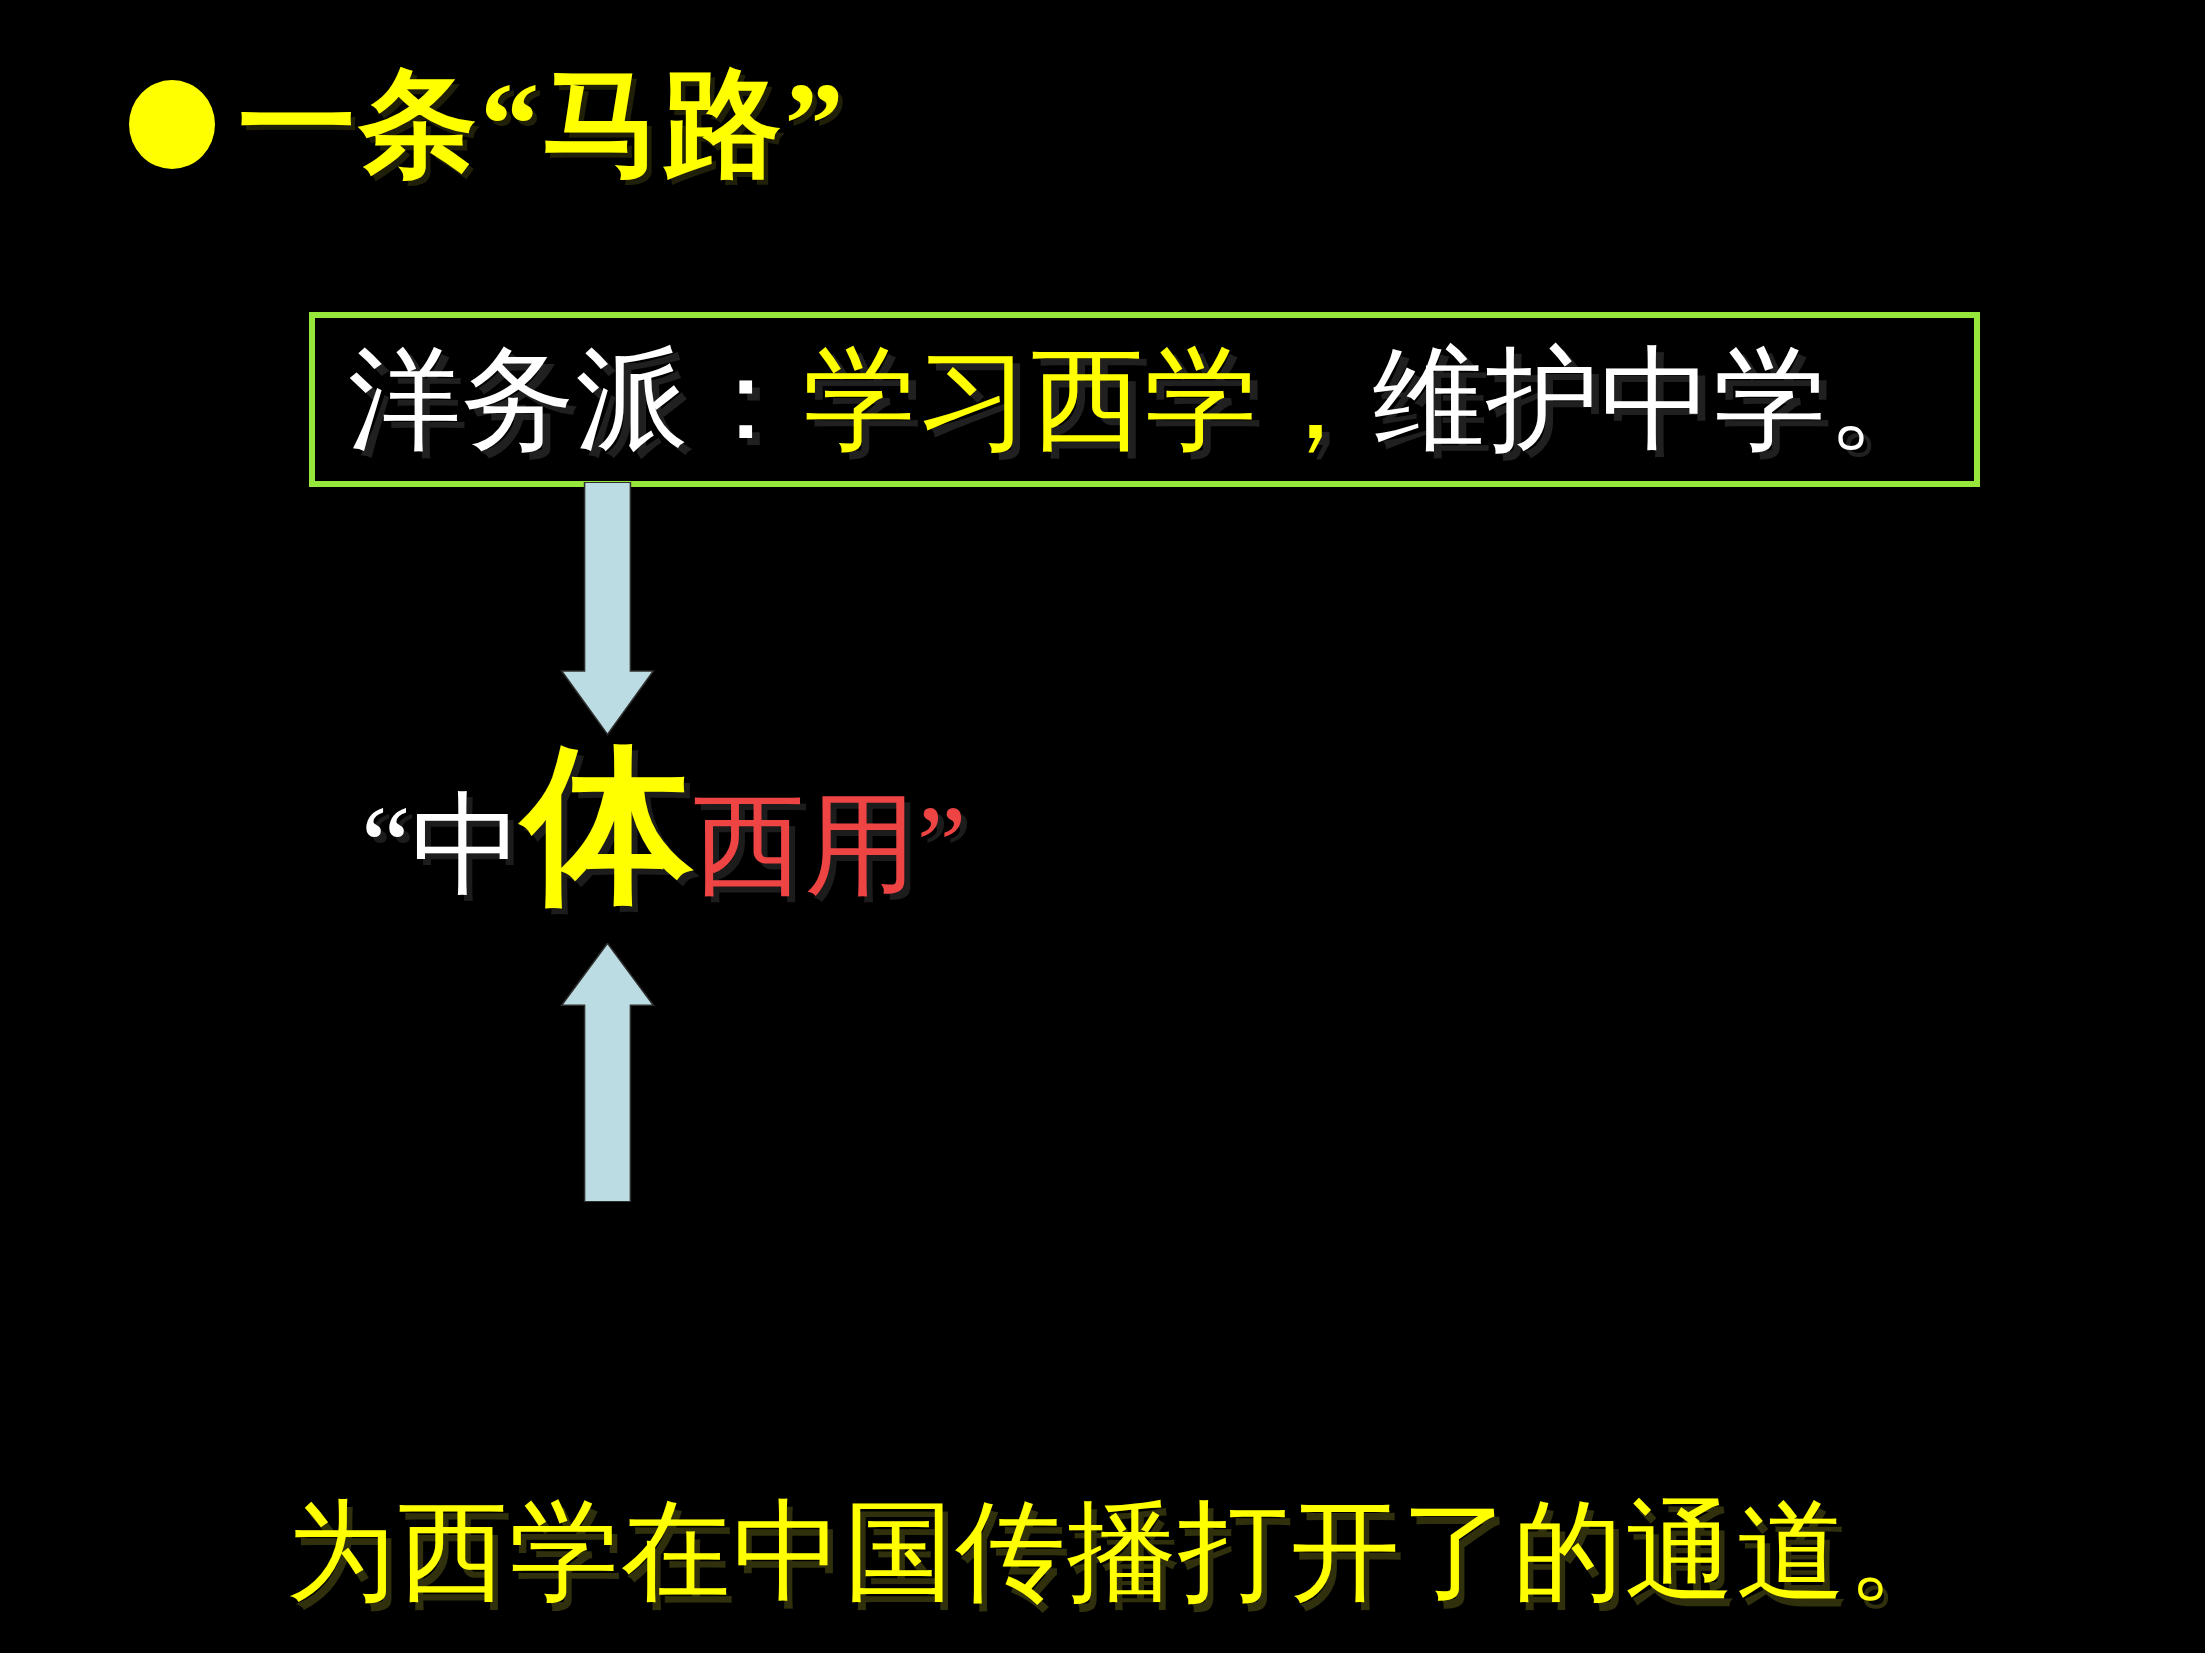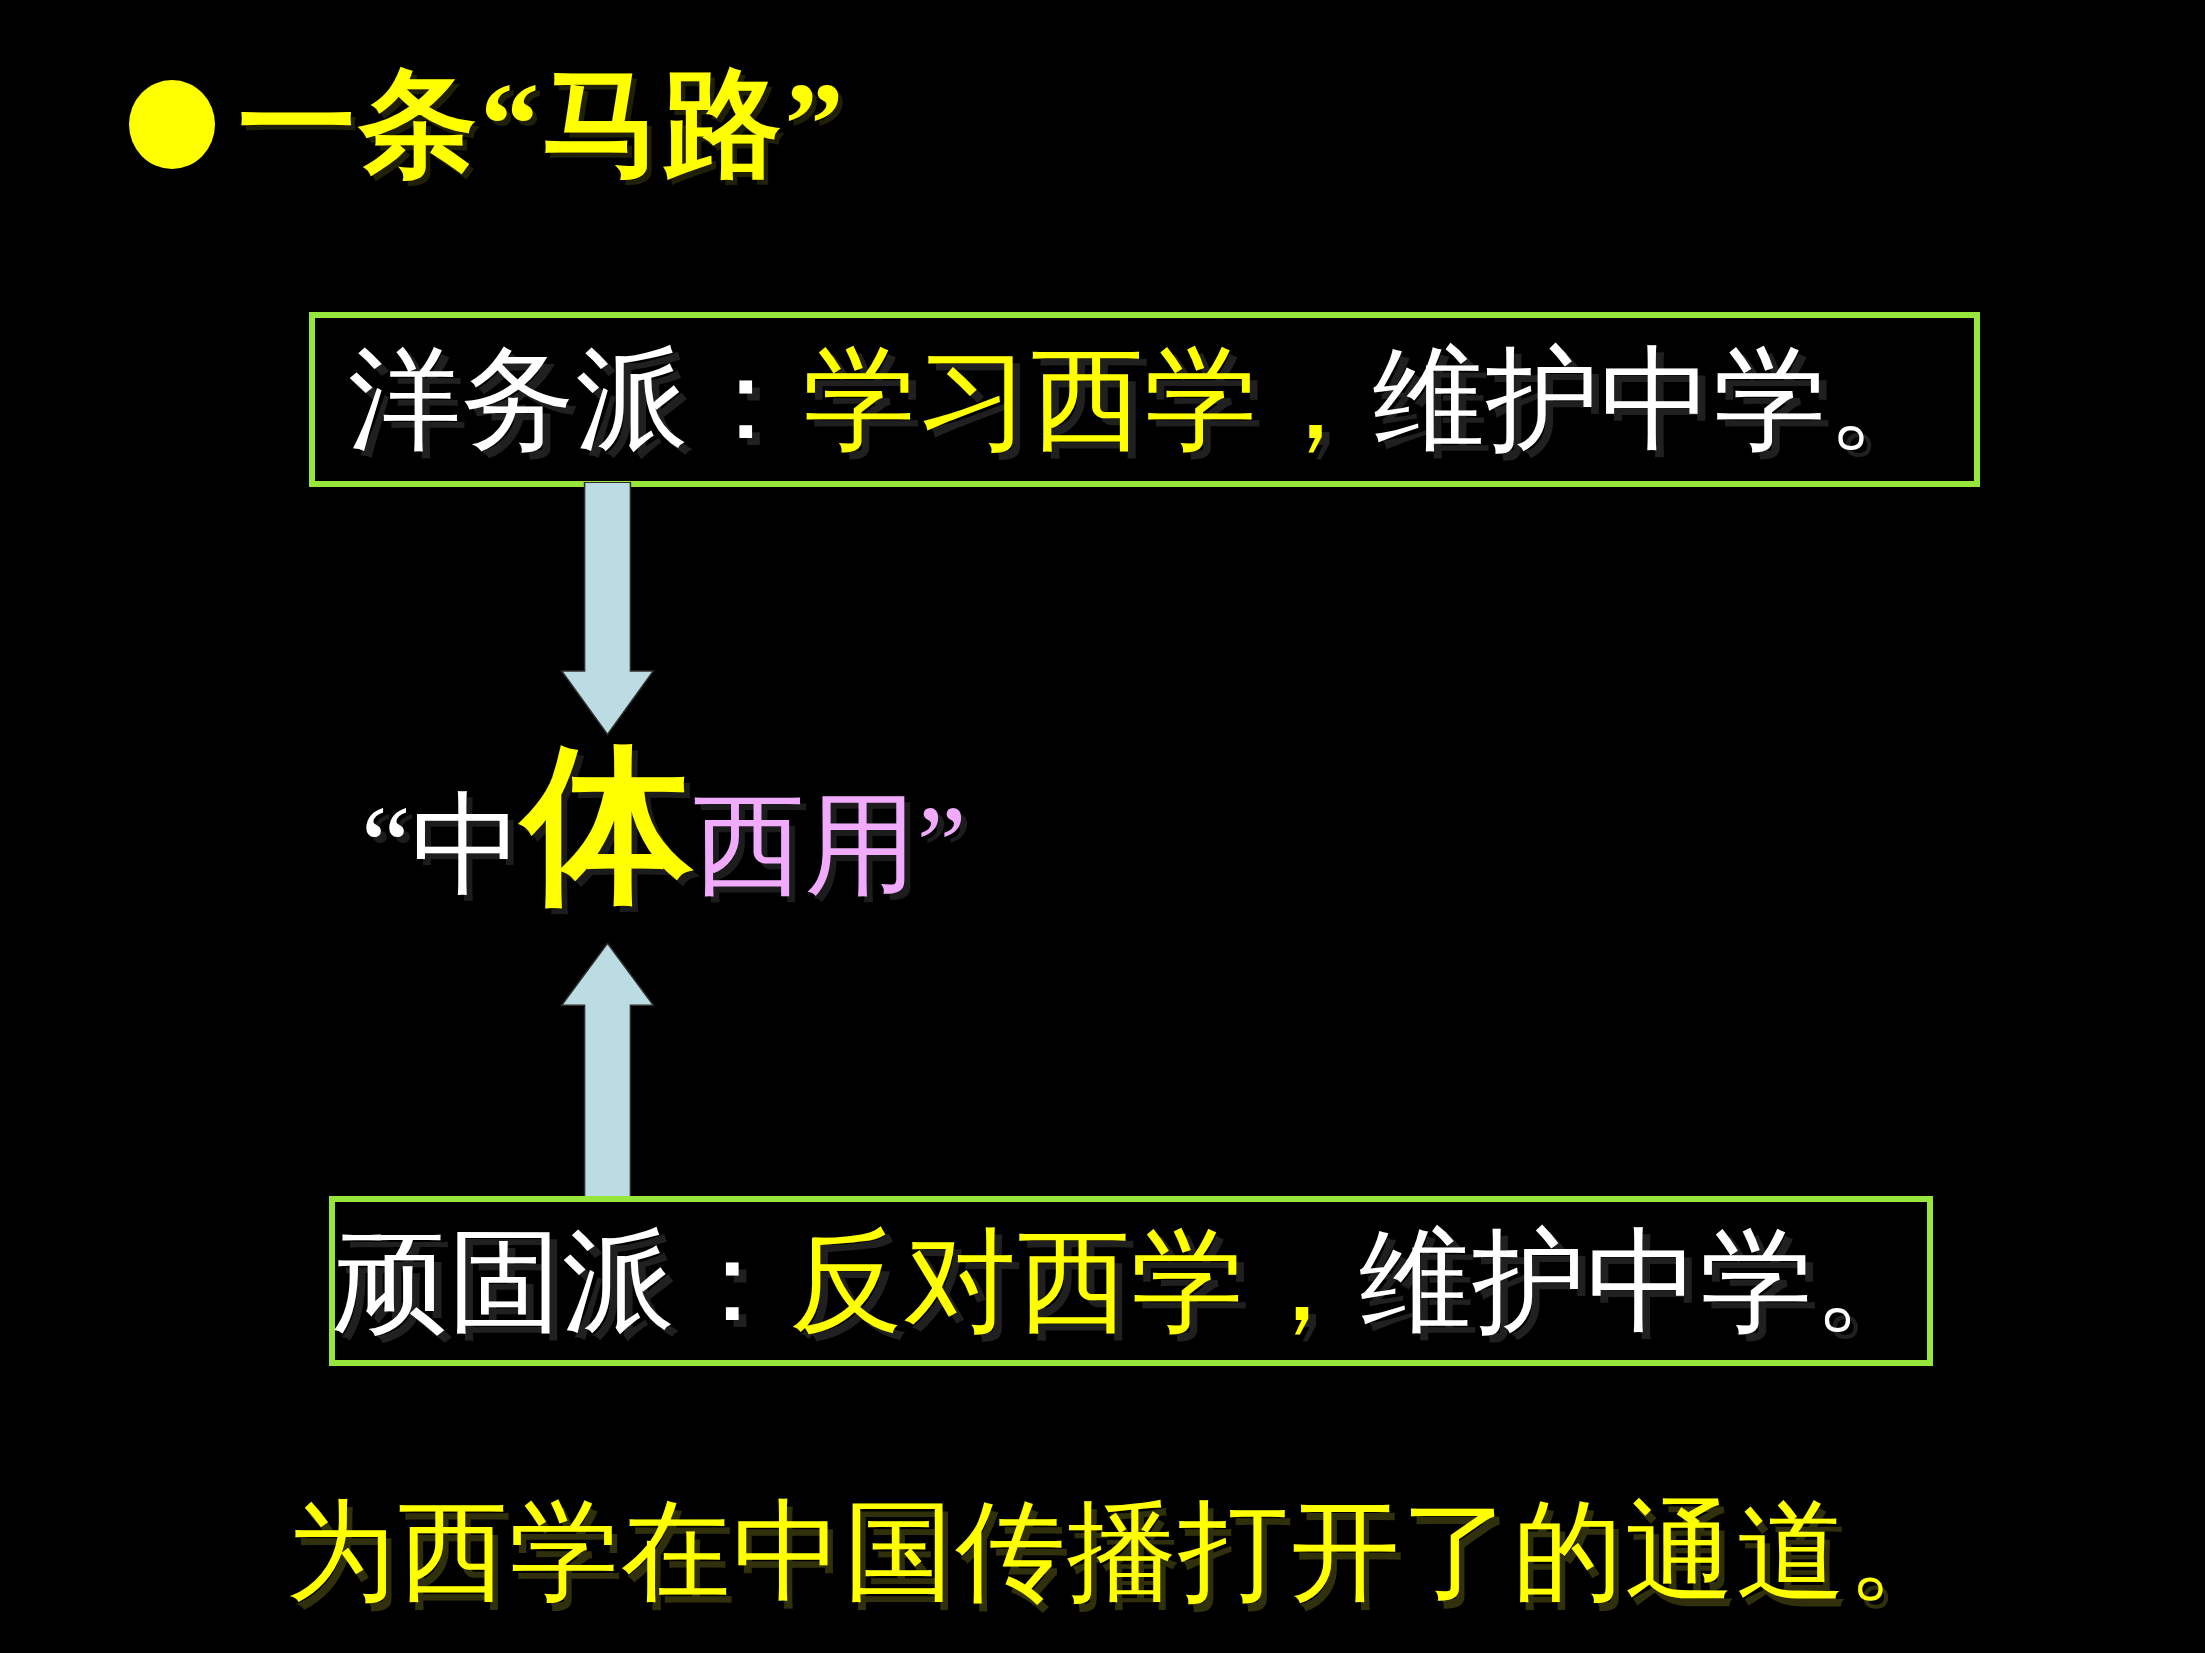--- a/index.html
+++ b/index.html
@@ -74,29 +74,24 @@
     </div>
   </div>
 
   <svg class="arrow-svg arrow-down-svg" width="107" height="254" viewBox="0 0 140 332">
     <polygon points="40,0 100,0 100,247 130,247 70,330 10,247 40,247" stroke-width="2" fill="#BCDCE3" stroke="#2E2E2E"></polygon>
   </svg>
 
   <div class="center-term">
     <span class="ct-small" style="color: rgb(255, 255, 255);">“中</span>
     <span class="ct-big" style="color: rgb(255, 255, 0);">体</span>
-    <span class="ct-small" style="color: #f0abfc;">西用”</span>
+    <span class="ct-small" style="color: #ef4444;">西用”</span>
   </div>
 
   <svg class="arrow-svg arrow-up-svg" width="107" height="259" viewBox="0 0 140 338">
     <polygon points="70,0 130,81 100,81 100,338 40,338 40,81 10,81" stroke-width="2" fill="#BCDCE3" stroke="#2E2E2E"></polygon>
   </svg>
 
-  <div class="stmt-box box-bottom" style="border-color: rgb(151, 230, 60);">
-    <div class="stmt-text">
-      <span style="color: rgb(255, 255, 255);">顽固派：</span><span style="color: rgb(255, 255, 0);">反对西学，</span><span style="color: rgb(255, 255, 255);">维护中学。</span>
-    </div>
-  </div>
 
   <div class="conclusion" style="color: rgb(255, 255, 0);">为西学在中国传播打开了的通道。</div>
 
 </div>
 
 
 </body></html>

